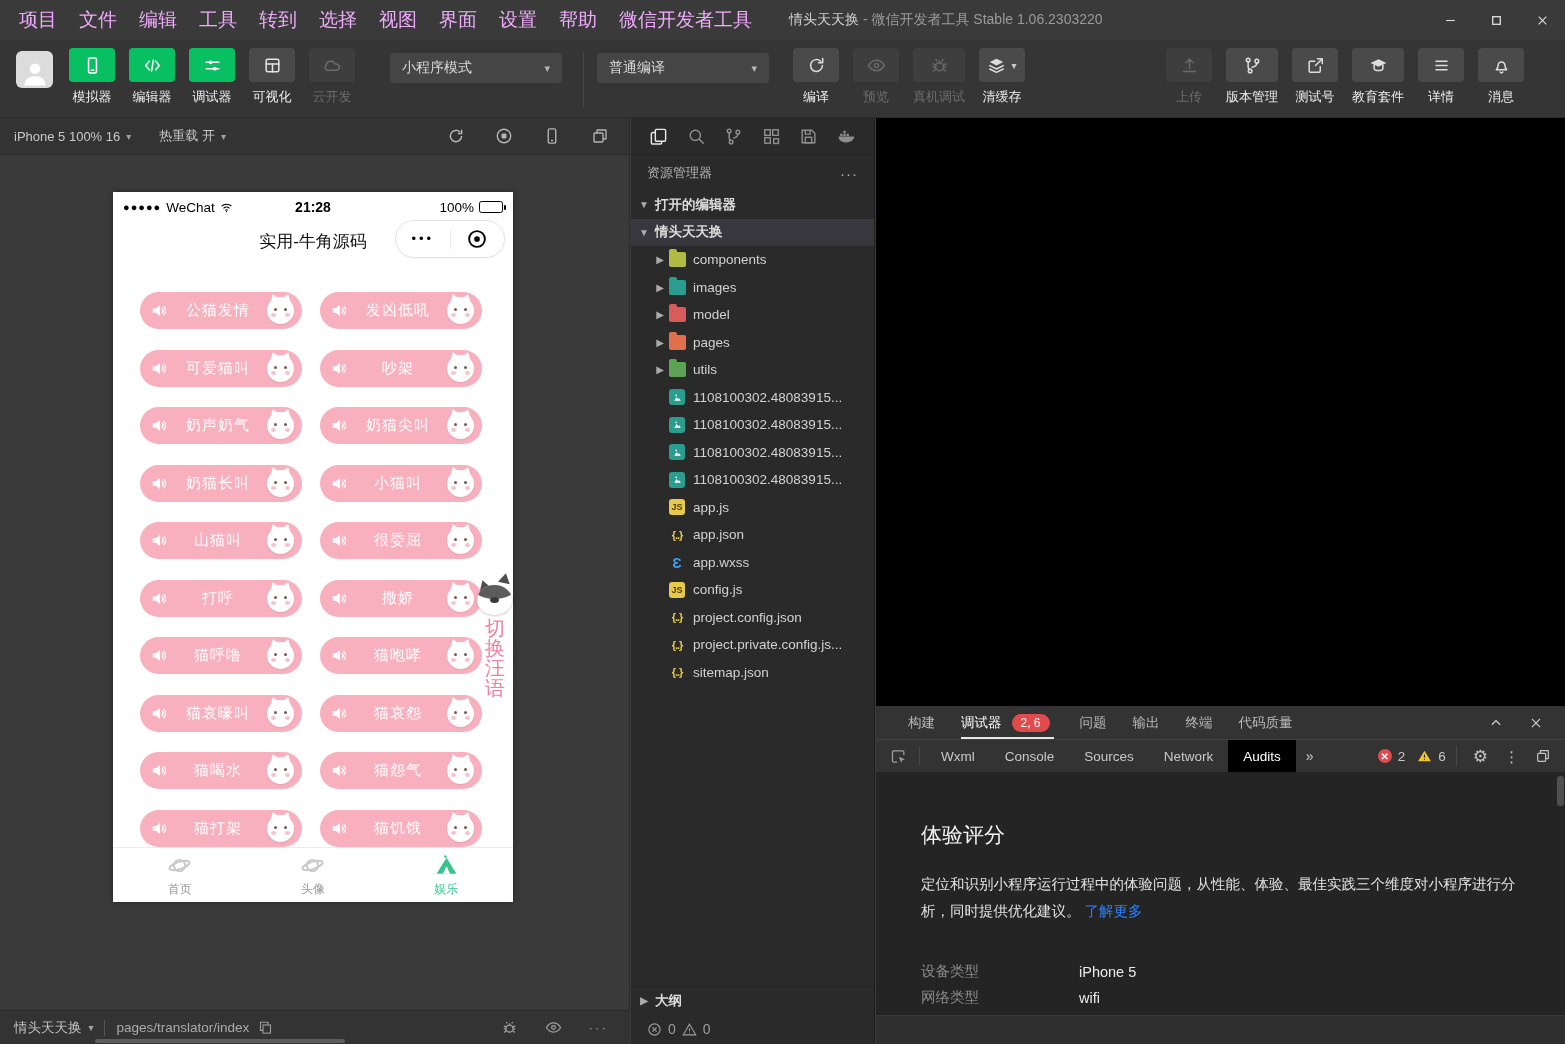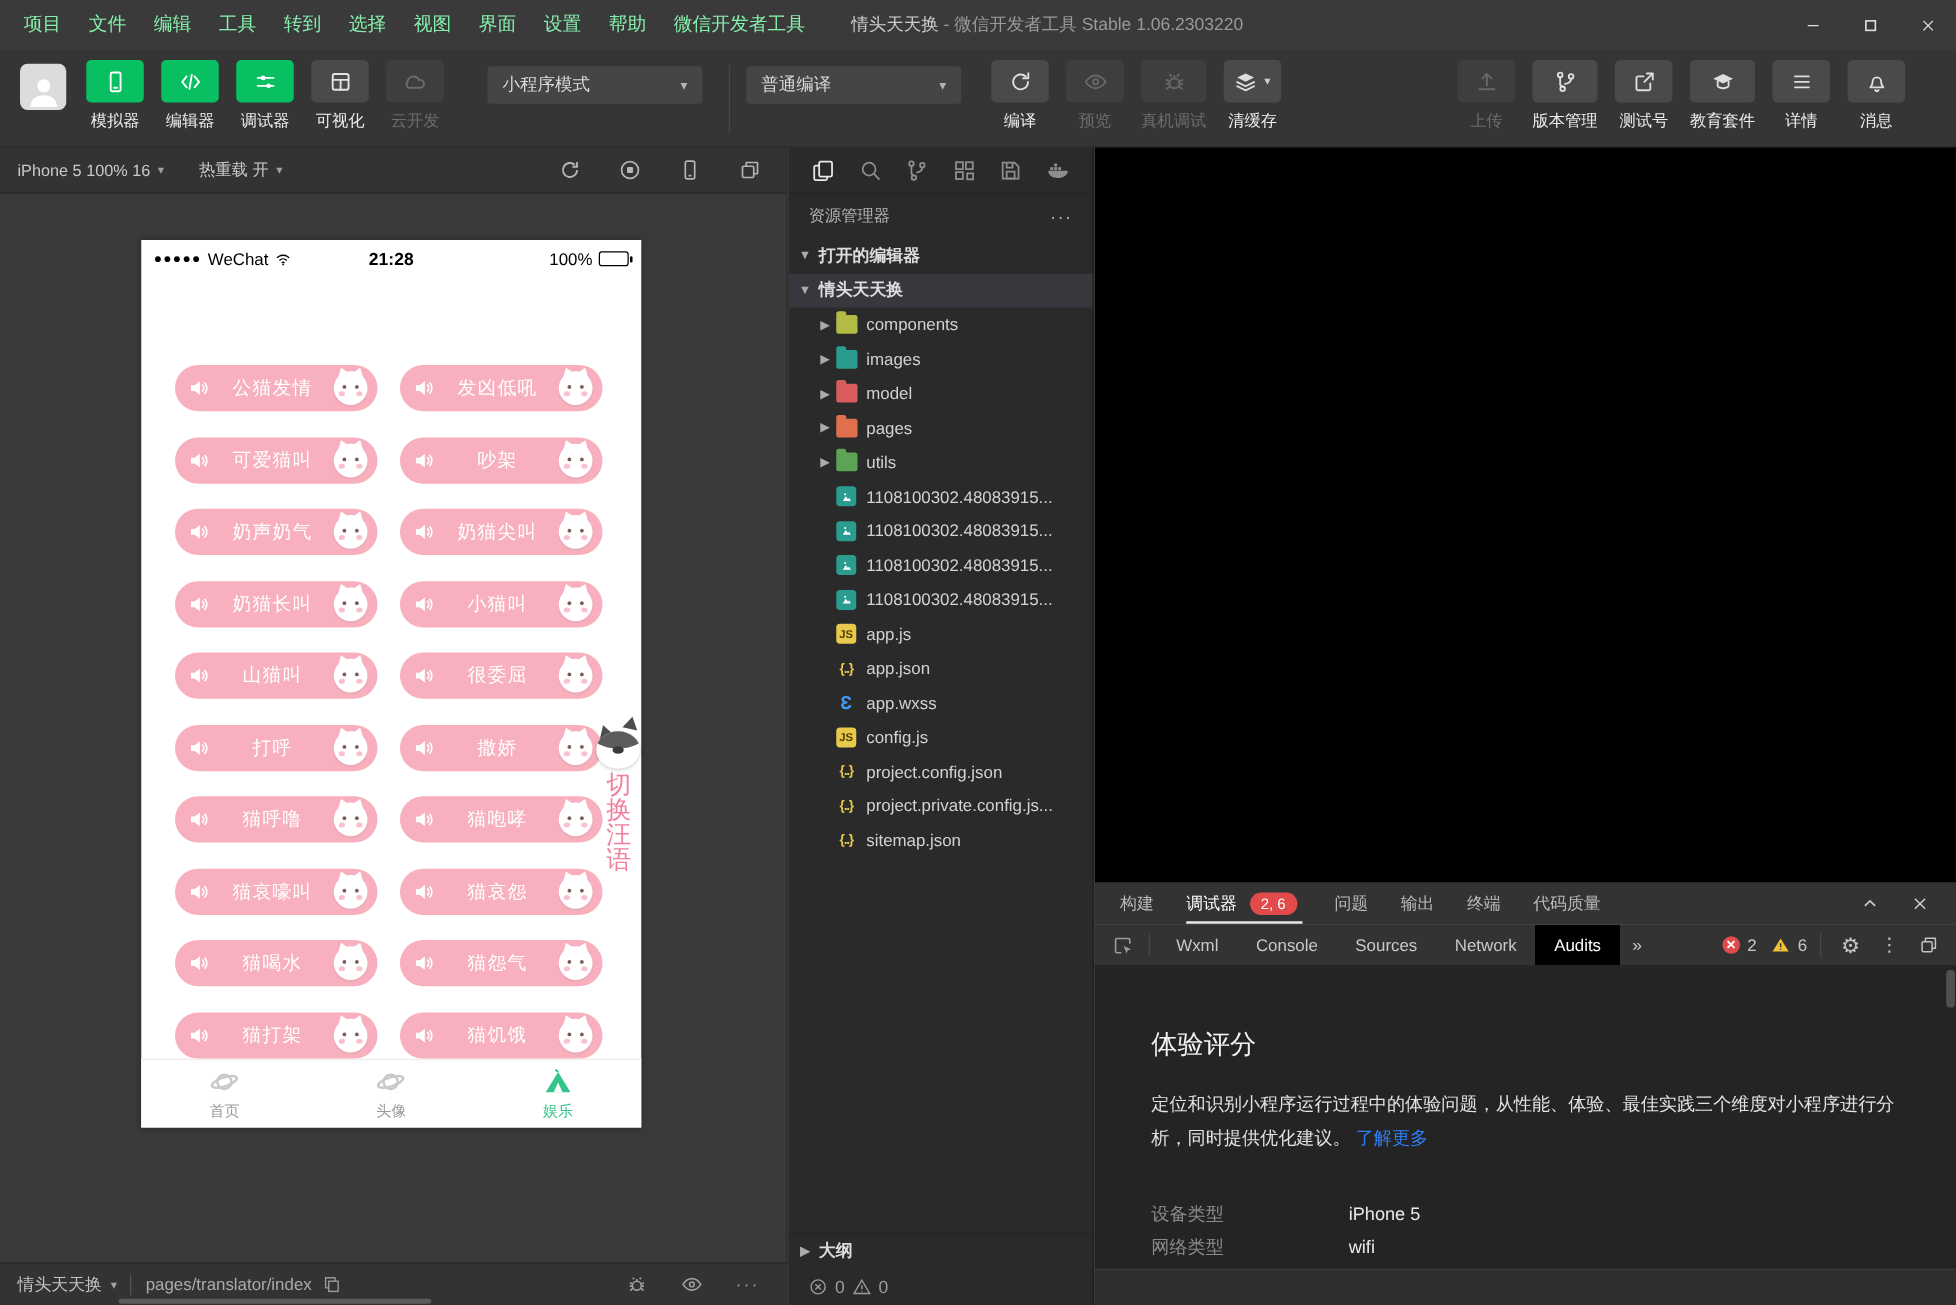--- a/index.html
+++ b/index.html
@@ -7,21 +7,21 @@
   .app{position:relative;width:1565px;height:1044px;overflow:hidden;
        background:#3a3a3a;font-family:"Liberation Sans",sans-serif;
        -webkit-font-smoothing:antialiased;}
   .ic{display:inline-flex;align-items:center;justify-content:center;}
   .ic svg{width:100%;height:100%;}
 
   
   .titlebar{position:absolute;left:0;top:0;right:0;height:40px;background:#3a3a3a;
             display:flex;align-items:center;}
   .menu{display:flex;padding-left:8px;}
-  .menu-item{color:#86efac;font-size:15px;padding:0 11px;line-height:40px;cursor:default;}
+  .menu-item{color:#f0abfc;font-size:19px;padding:0 11px;line-height:40px;cursor:default;}
   .win-title{margin-left:26px;font-size:14px;color:#9a9a9a;white-space:nowrap;}
   .win-title .proj{color:#cfcfcf;}
   .win-controls{margin-left:auto;display:flex;height:40px;}
   .win-btn{width:46px;height:40px;display:flex;align-items:center;justify-content:center;color:#e0e0e0;}
   .win-btn .ic{width:13px;height:13px;}
 
   
   .toolbar{position:absolute;left:0;top:40px;right:0;height:78px;background:#353535;
            border-bottom:1px solid #2b2b2b;}
   .avatar{position:absolute;left:16px;top:11px;width:37px;height:37px;border-radius:6px;
@@ -155,21 +155,21 @@
   .problems-row{height:30px;display:flex;align-items:center;gap:6px;padding-left:16px;
         color:#9c9c9c;font-size:14px;}
   .problems-row .ic{width:15px;height:15px;}
 
   
   .editor{position:absolute;left:876px;top:118px;right:0;height:588px;background:#000;}
 
   
   .debug{position:absolute;left:876px;top:706px;right:0;bottom:0;background:#242424;}
   .dbg-row1{height:33px;background:#333;display:flex;align-items:center;color:#b9b9b9;
-            font-size:13.5px;padding:0 22px 0 20px;}
+            font-size:13.5px;padding:0 22px 0 32px;}
   .dbg-tab{margin-right:26px;height:100%;display:flex;align-items:center;position:relative;}
   .dbg-tab.active{color:#fff;}
   .dbg-tab.active::after{content:"";position:absolute;left:0;right:0;bottom:0;height:2px;background:#e8e8e8;}
   .dbg-badge{background:#e14b4c;color:#fff;border-radius:10px;padding:2px 9px;font-size:12px;
              margin-left:10px;margin-right:4px;}
   .dbg-row1 .ctr{margin-left:auto;display:flex;gap:26px;color:#cfcfcf;}
   .dbg-row1 .ctr .ic{width:14px;height:14px;}
   .dbg-row2{height:33px;background:#333;border-top:1px solid #404040;display:flex;align-items:center;
             color:#c9c9c9;font-size:13.5px;}
   .dbg-row2 .inspect{width:17px;height:17px;margin:0 12px 0 14px;color:#9d9d9d;}
@@ -512,20 +512,35 @@
               <path d="M9.8 17a3.5 3.5 0 0 1 4.4 0"></path>
               <circle cx="12" cy="19.5" r="1.3" fill="currentColor" stroke="none"></circle>
             </svg>
           </span>
         <span class="p-time">21:28</span>
         <span class="p-batt-group">
           <span>100%</span>
           <span class="battery"><span class="fill"></span></span>
         </span>
       </div>
+      <div class="p-nav">
+        <div class="p-title">实用-牛角源码</div>
+        <div class="capsule">
+          <span class="dots">•••</span>
+          <span class="div"></span>
+          <span class="target">
+              <span class="ic" style="width:22px;height:22px;">
+                <svg viewBox="0 0 24 24" fill="none" stroke="currentColor" stroke-width="2.1">
+                  <circle cx="12" cy="12" r="8.6"></circle>
+                  <circle cx="12" cy="12" r="3.1" fill="currentColor" stroke="none"></circle>
+                </svg>
+              </span>
+            </span>
+        </div>
+      </div>
 
       <div class="sounds">
           <div class="sbtn" style="left:27px;top:100px;">
             <span class="ic spk">
               <svg viewBox="0 0 24 24">
                 <path d="M3.5 9.2v5.6h3.8L12.5 19V5L7.3 9.2z" fill="currentColor"></path>
                 <path d="M15.2 9a4.3 4.3 0 0 1 0 6" fill="none" stroke="currentColor" stroke-width="1.7" stroke-linecap="round"></path>
                 <path d="M17.6 7a7.5 7.5 0 0 1 0 10" fill="none" stroke="currentColor" stroke-width="1.7" stroke-linecap="round"></path>
               </svg>
             </span>

